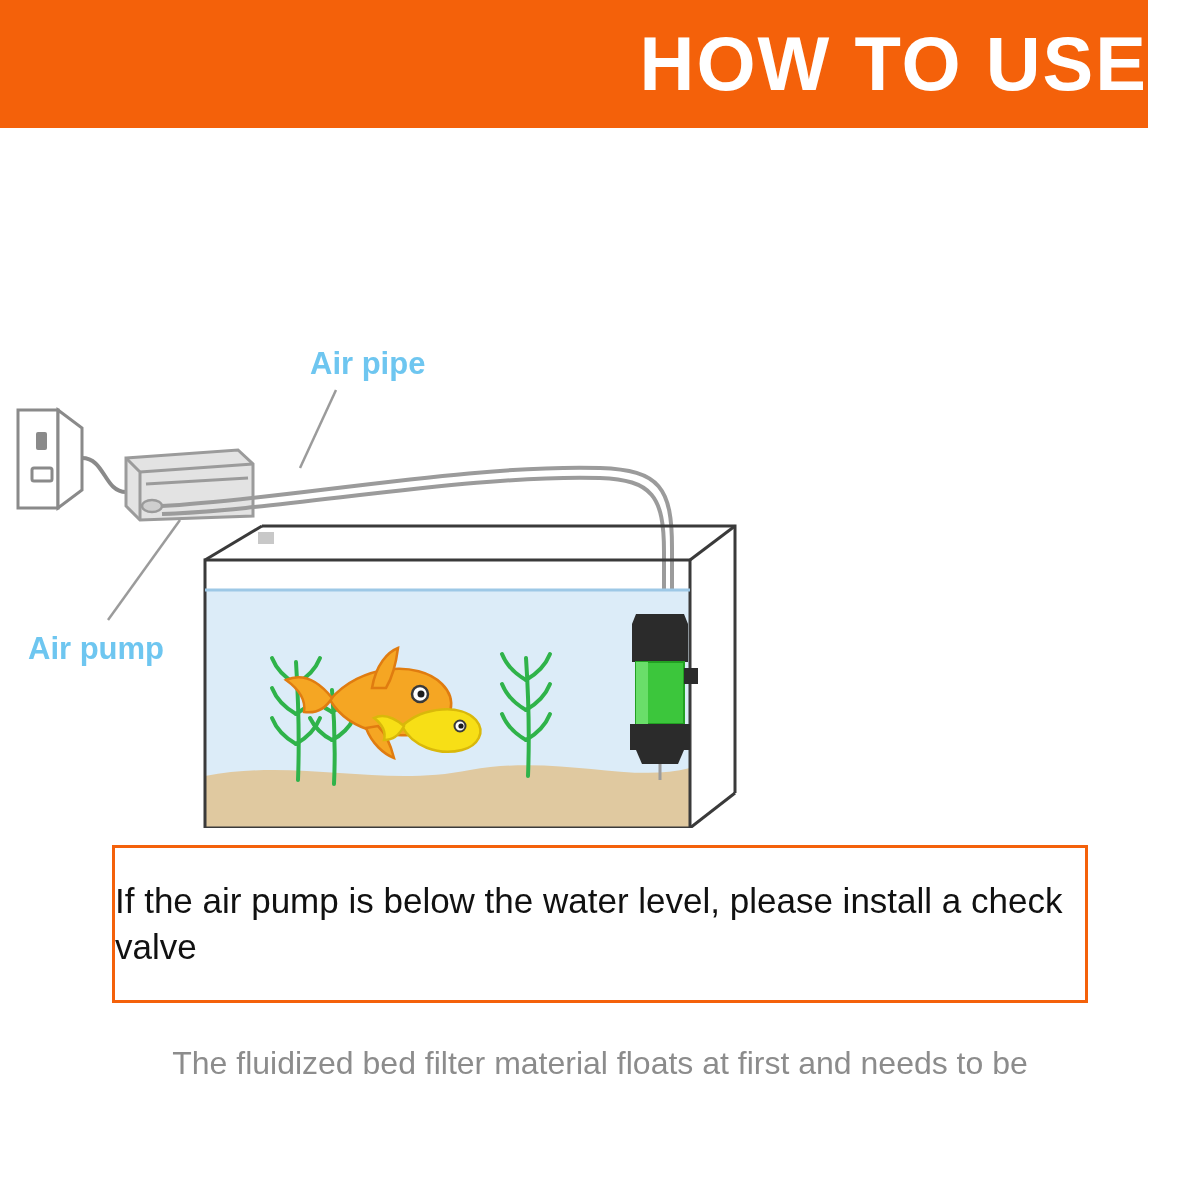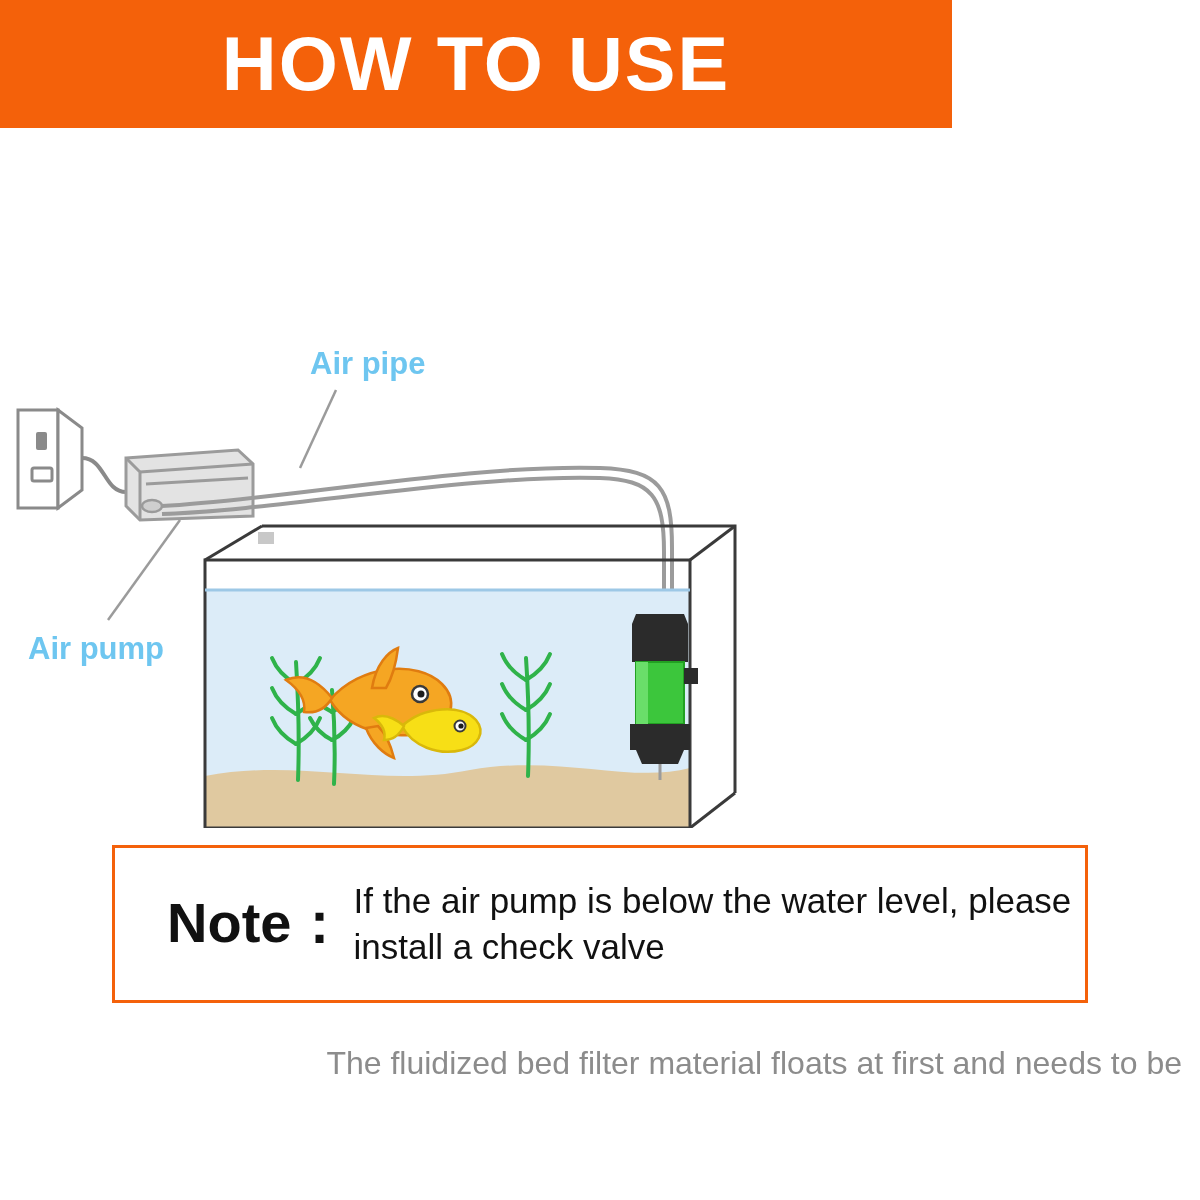--- a/index.html
+++ b/index.html
@@ -8,26 +8,26 @@
     width: 1200px;
     height: 1200px;
     background: #ffffff;
     font-family: "Liberation Sans", sans-serif;
     overflow: hidden;
     position: relative;
   }
 
   
   .header {
-    width: 952px;
+    width: 1148px;
     height: 128px;
     background: #f4610a;
     display: flex;
     align-items: center;
-    justify-content: center;
+    justify-content: flex-end;
   }
   .header-title {
     color: #ffffff;
     font-size: 76px;
     font-weight: bold;
     letter-spacing: 2px;
     line-height: 1;
     font-family: "Liberation Sans", sans-serif;
   }
 
@@ -92,21 +92,21 @@
     line-height: 1.32;
     font-family: "Liberation Sans", sans-serif;
   }
 
   
   .footer {
     position: absolute;
     left: 0;
     top: 1040px;
     width: 1200px;
-    text-align: right;
+    text-align: center;
     color: #8c8c8c;
     font-size: 32px;
     line-height: 1.45;
     font-family: "Liberation Sans", sans-serif;
   }
   .footer div { padding: 0 18px; }
 </style>
 </head>
 <body>
 
@@ -222,19 +222,18 @@
     </g>
   </svg>
 
   <div class="label" id="label-air-pipe">Air pipe</div>
   <div class="label" id="label-air-pump">Air pump</div>
   <div class="label" id="label-producte">Producte</div>
 
 </div>
 
 <div class="note-box">
-  <div class="note-label">Note：</div>
   <div class="note-text">If the air pump is below the water level, please install a check valve</div>
 </div>
 
 <div class="footer">
   <div>The fluidized bed filter material floats at first and needs to be</div>
 </div>
 
 </body></html>

